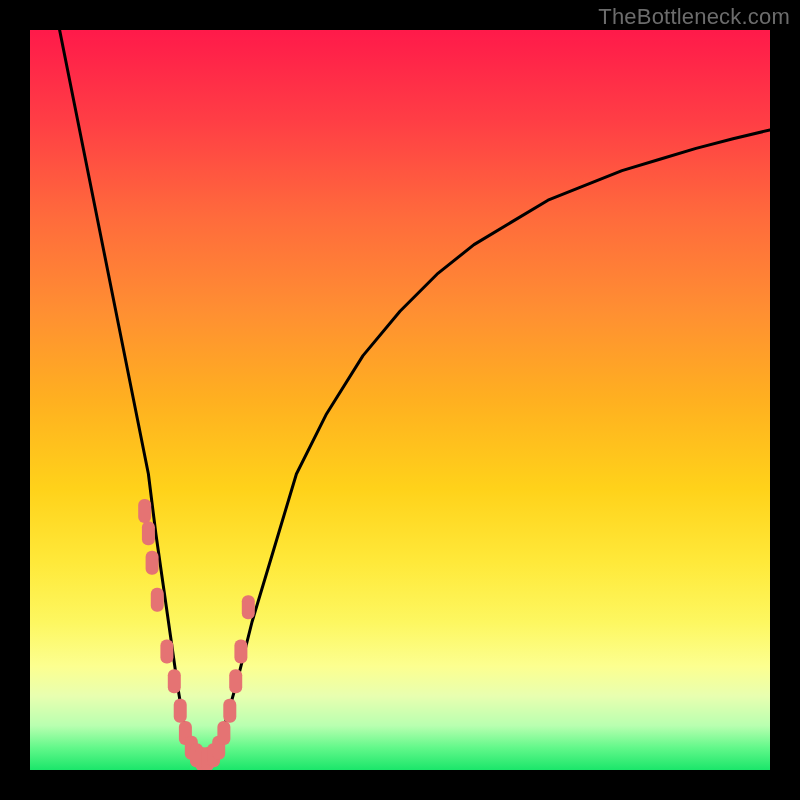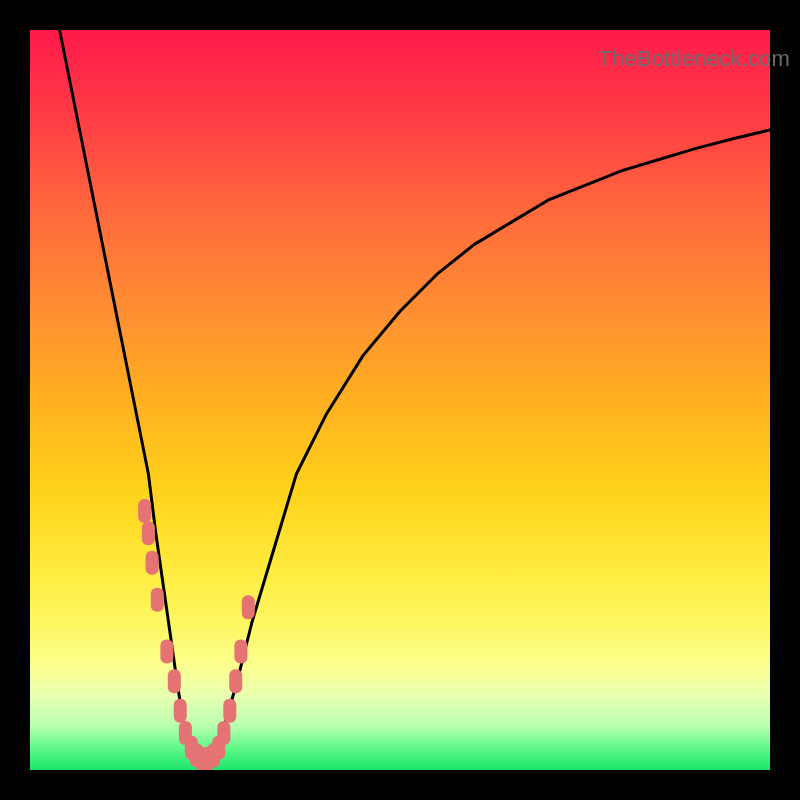--- a/index.html
+++ b/index.html
@@ -44,21 +44,20 @@
   }
   .watermark {
     position: absolute;
     top: 4px;
     right: 10px;
     color: #6c6c6c;
     font-size: 22px;
     font-weight: 500;
     letter-spacing: 0.2px;
     user-select: none;
-    margin-top: 42px;
   }
 </style>
 </head>
 <body>
 
 <div class="frame">
   <div class="plot-area">
     <svg id="chart-svg" width="740" height="740" viewBox="0 0 740 740" style="display:block">
         <path d="M29.60 0.00 L44.40 74.00 L59.20 148.00 L74.00 222.00 L88.80 296.00 L103.60 370.00 L118.40 444.00 L125.80 503.20 L133.20 555.00 L140.60 606.80 L148.00 658.60 L155.40 703.00 L162.80 725.20 L170.20 732.60 L177.60 732.60 L185.00 725.20 L192.40 703.00 L207.20 651.20 L222.00 592.00 L244.20 518.00 L266.40 444.00 L296.00 384.80 L333.00 325.60 L370.00 281.20 L407.00 244.20 L444.00 214.60 L481.00 192.40 L518.00 170.20 L555.00 155.40 L592.00 140.60 L629.00 129.50 L666.00 118.40 L703.00 108.78 L740.00 99.90" fill="none" stroke="#000000" stroke-width="3" stroke-linecap="round" stroke-linejoin="round"></path>
         <rect x="108.20" y="469.00" width="13" height="24" rx="6" ry="6" fill="#e57373"></rect>

